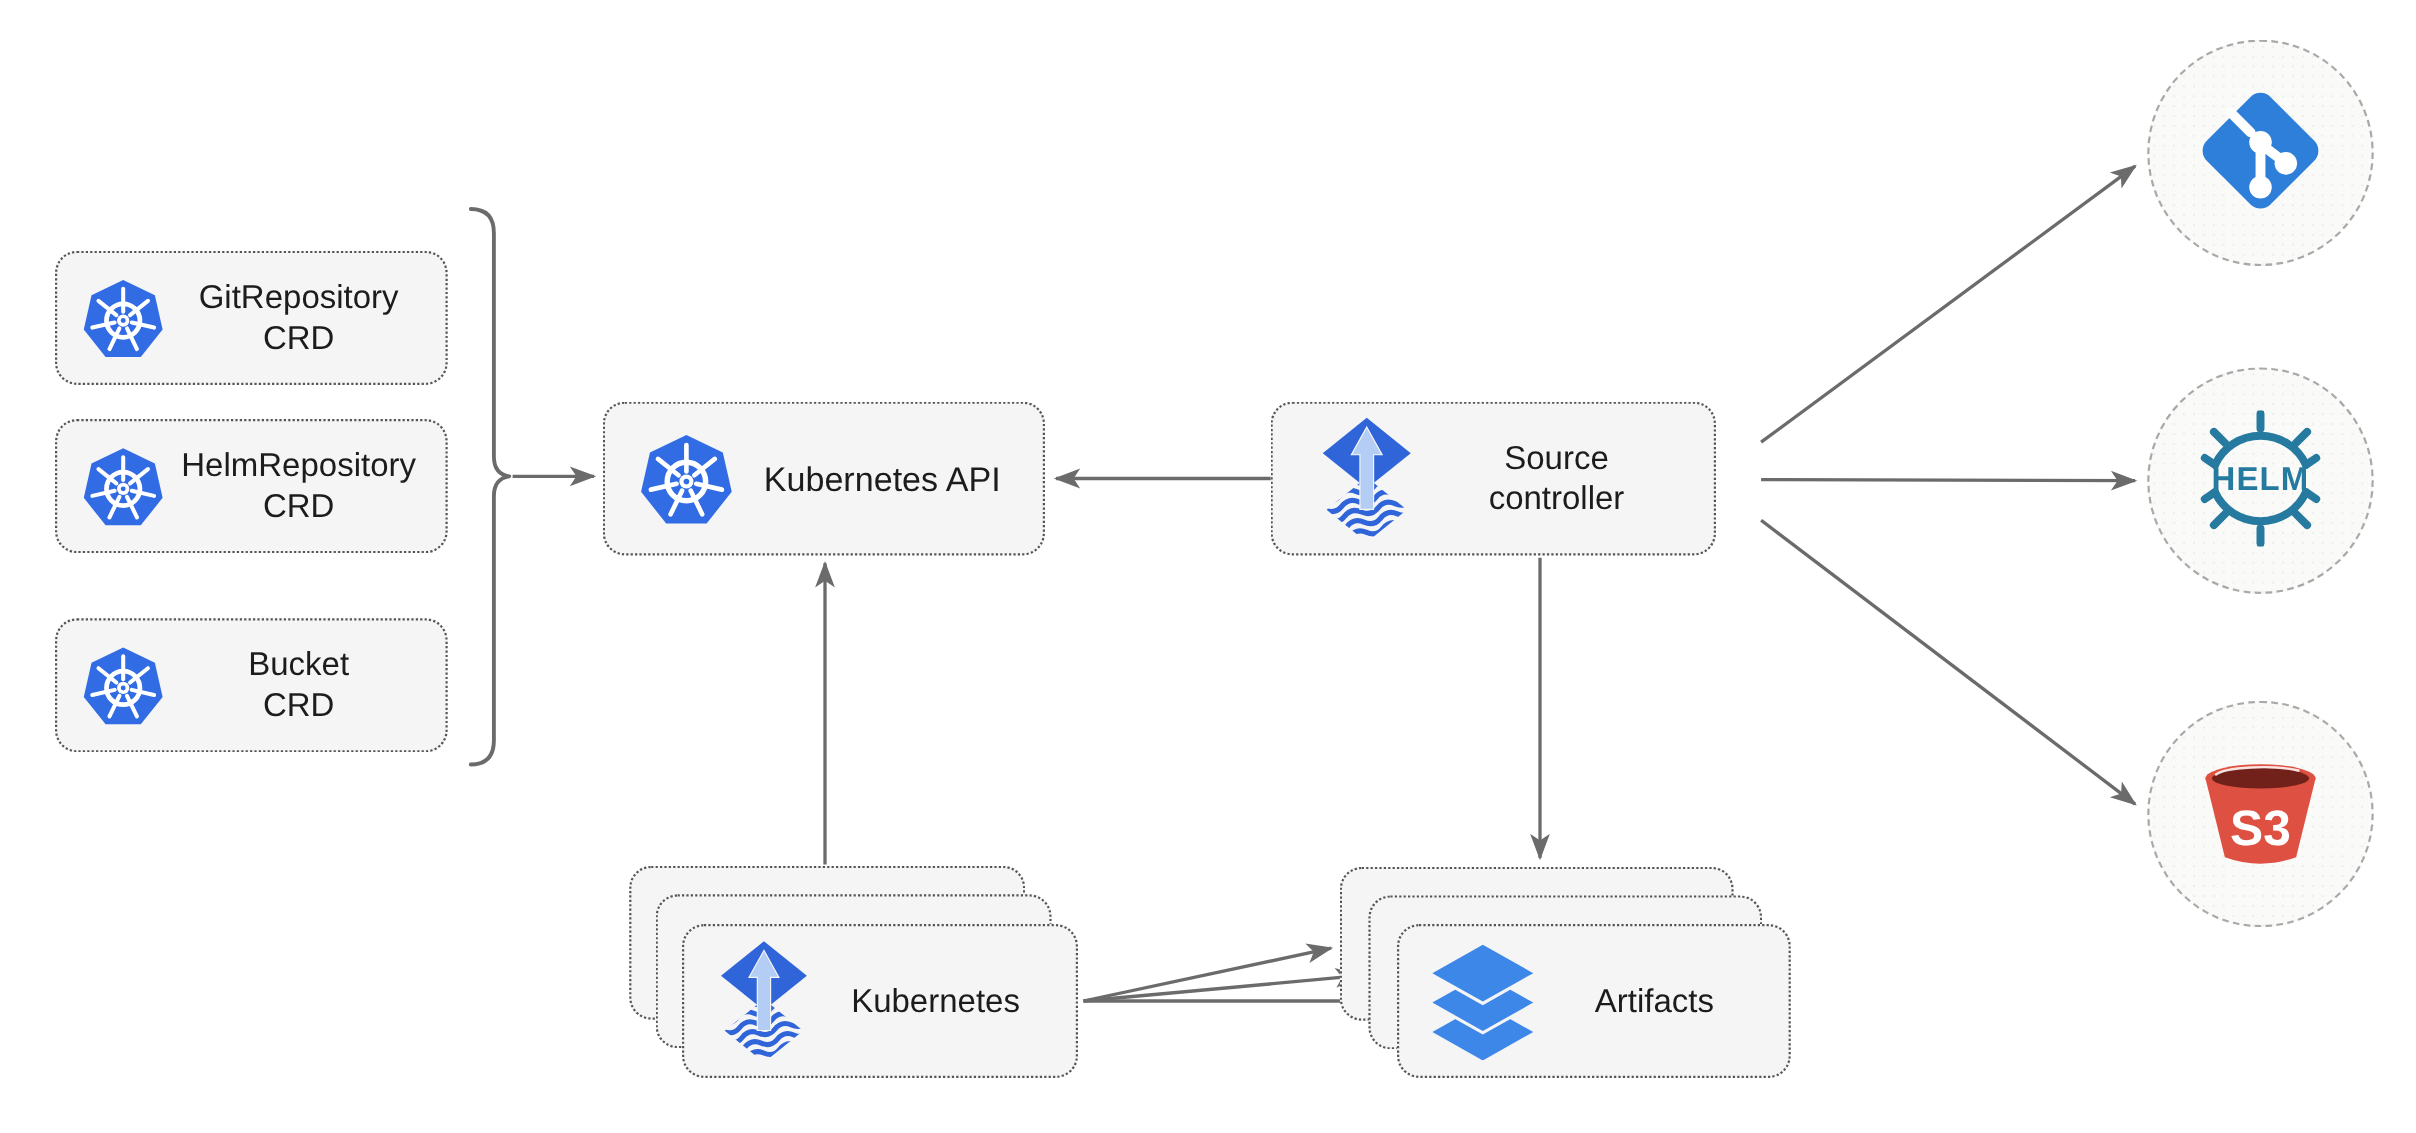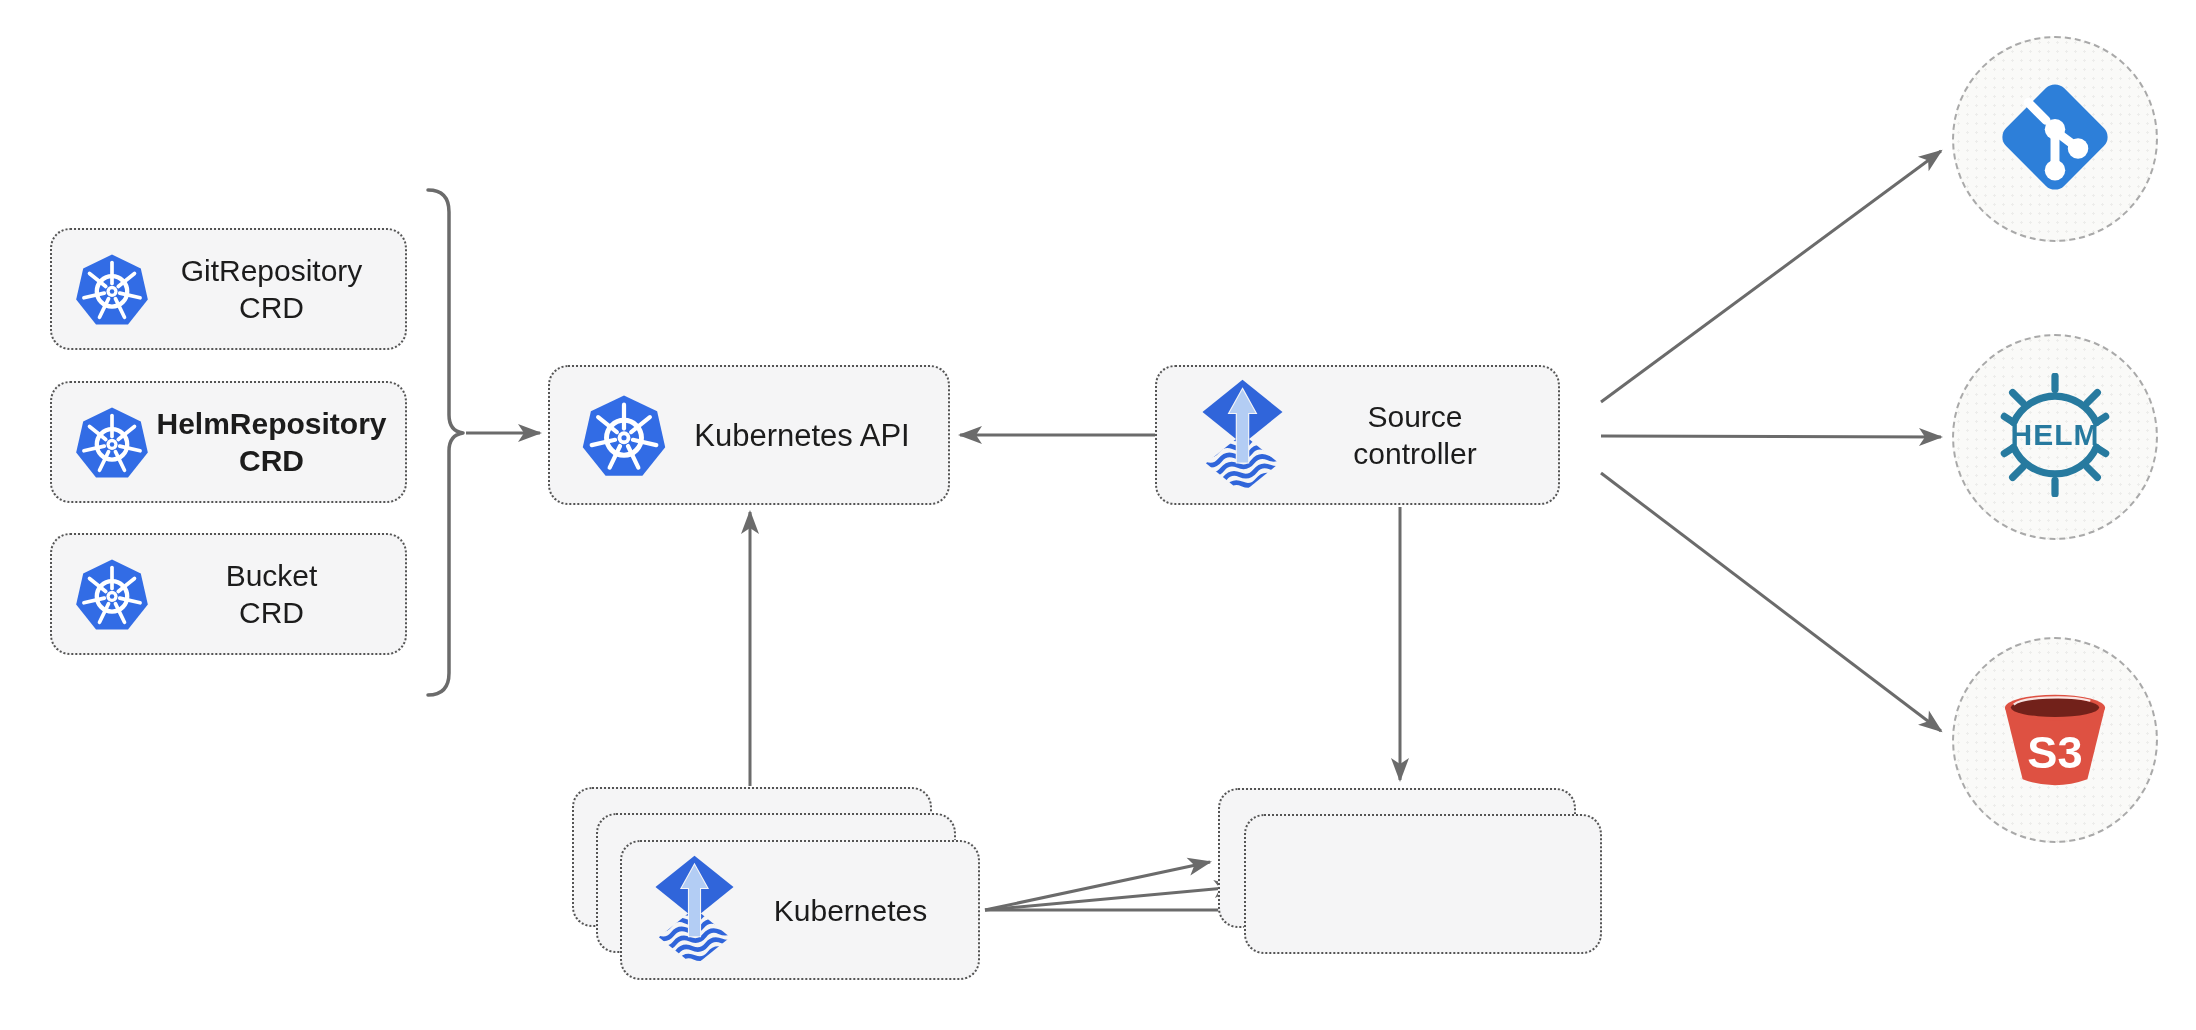--- a/index.html
+++ b/index.html
@@ -164,31 +164,31 @@
   <div class="node" style="left:50px;top:228px;width:357px;height:122px;padding-left:20px;">
     <span class="icon">
         <svg width="80" height="80" viewBox="0 0 100 100">
           <use href="#sym-k8s"></use>
         </svg>
       </span>
     <span class="label">GitRepository
 CRD</span>
   </div>
 
-  <div class="node" style="left:50px;top:381px;width:357px;height:122px;padding-left:20px;font-weight:bold;">
+  <div class="node" style="left:50px;top:381px;width:357px;height:122px;padding-left:20px;">
     <span class="icon">
         <svg width="80" height="80" viewBox="0 0 100 100">
           <use href="#sym-k8s"></use>
         </svg>
       </span>
     <span class="label">HelmRepository
 CRD</span>
   </div>
 
-  <div class="node" style="left:50px;top:533px;width:357px;height:122px;padding-left:20px;align-items:center;">
+  <div class="node" style="left:50px;top:562px;width:357px;height:122px;padding-left:20px;align-items:center;">
     <span class="icon">
         <svg width="80" height="80" viewBox="0 0 100 100">
           <use href="#sym-k8s"></use>
         </svg>
       </span>
     <span class="label">Bucket
 CRD</span>
   </div>
 
   <div class="node" style="left:548px;top:365px;width:402px;height:140px;padding-left:28px;">
@@ -216,20 +216,28 @@
     <span class="icon">
         <svg width="85" height="112" viewBox="0 0 100 132">
           <use href="#sym-flux"></use>
         </svg>
       </span>
     <span class="label">Kubernetes</span>
   </div>
 
   <div class="stack-ghost" style="left:1218px;top:788px;width:358px;height:140px;"></div>
   <div class="stack-ghost" style="left:1244px;top:814px;width:358px;height:140px;"></div>
+  <div class="node" style="left:1270px;top:840px;width:358px;height:140px;padding-left:28px;">
+    <span class="icon">
+        <svg width="96" height="107" viewBox="0 0 100 112">
+          <use href="#sym-layers"></use>
+        </svg>
+      </span>
+    <span class="label">Artifacts</span>
+  </div>
 
   <div class="endpoint" style="left:1952px;top:36px;">
     <span class="icon"><svg width="128" height="128" viewBox="0 0 100 100">
           <use href="#sym-git"></use>
         </svg></span>
   </div>
   <div class="endpoint" style="left:1952px;top:334px;">
     <span class="icon"><svg width="124" height="124" viewBox="0 0 120 120">
           <use href="#sym-helm"></use>
         </svg></span>

